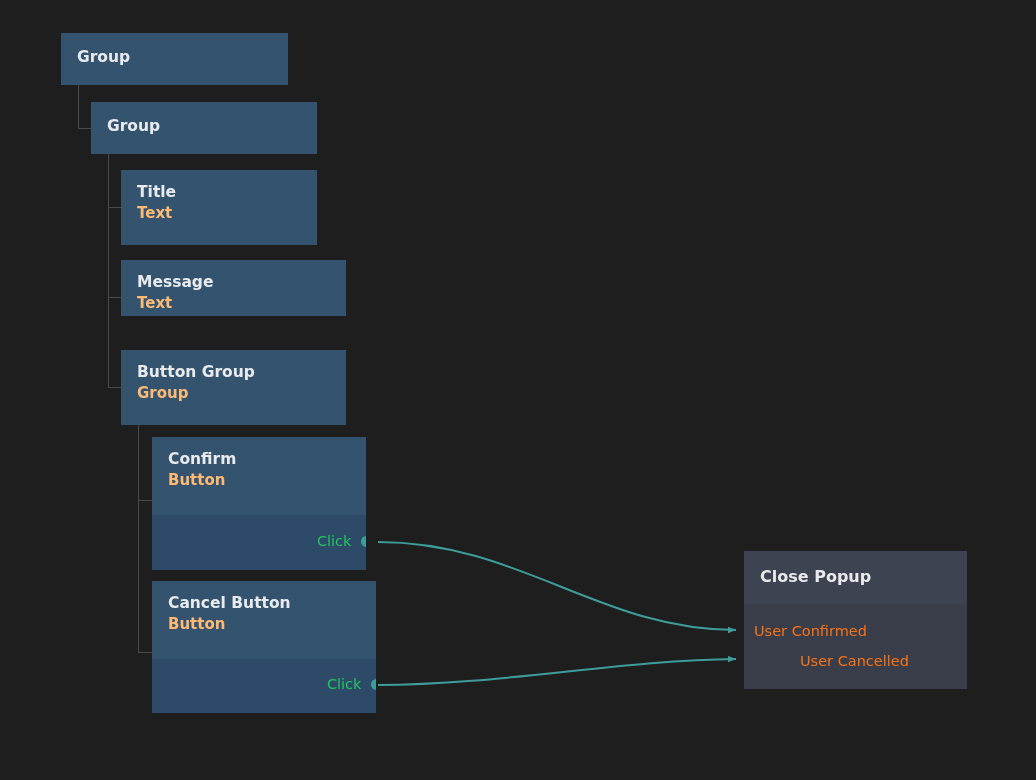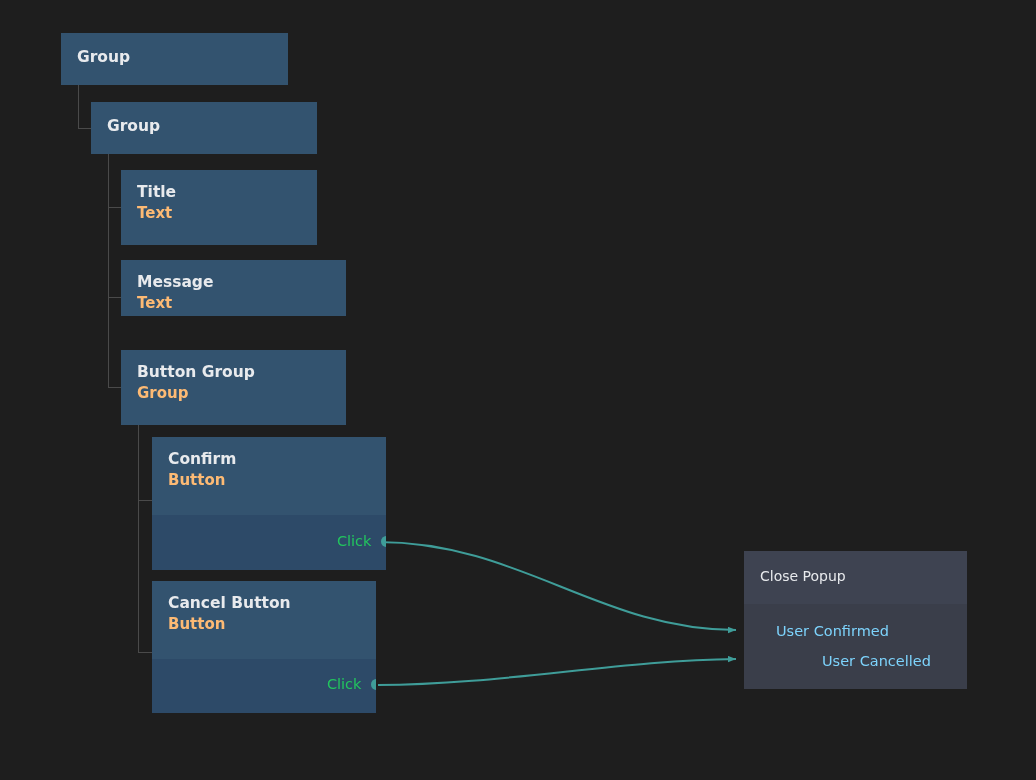--- a/index.html
+++ b/index.html
@@ -91,25 +91,25 @@
     margin-right: -5.5px;
   }
   .port-in {
     position: absolute;
     left: 0;
     display: flex;
     align-items: center;
     transform: translateY(-50%);
   }
   .port-in .port-label {
-    color: #7dd3fc;
+    color: #f97316;
     font-size: 14.5px;
     line-height: 16px;
     white-space: nowrap;
-    padding-left: 32px;
+    padding-left: 10px;
   }
 
   
   #edges {
     position: absolute;
     left: 0;
     top: 0;
     width: 1036px;
     height: 780px;
     pointer-events: none;
@@ -168,21 +168,21 @@
     </div>
   </div>
 
   <div class="node node-simple" style="left:121px; top:350px; width:225px; height:75px;">
     <div class="node-header">
       <div class="node-title">Button Group</div>
       <div class="node-subtitle">Group</div>
     </div>
   </div>
 
-  <div class="node node-blue" style="left:152px; top:437px; width:234px; height:133px;">
+  <div class="node node-blue" style="left:152px; top:437px; width:214px; height:133px;">
     <div class="node-header" style="height:78px;">
       <div class="node-title">Confirm</div>
       <div class="node-subtitle">Button</div>
     </div>
     <div class="node-body" style="height:55px;">
       <div class="port-out" style="top:26px;">
         <span class="port-label">Click</span>
         <span class="port-dot"></span>
       </div>
     </div>
@@ -196,21 +196,21 @@
     <div class="node-body" style="height:54px;">
       <div class="port-out" style="top:25px;">
         <span class="port-label">Click</span>
         <span class="port-dot"></span>
       </div>
     </div>
   </div>
 
   <div class="node node-grey" style="left:744px; top:551px; width:223px; height:138px;">
     <div class="node-header" style="height:53px; padding-top:15px;">
-      <div class="node-title" style="font-weight:normal; font-size:14px;">Close Popup</div>
+      <div class="node-title" style="font-weight:bold; font-size:16px;">Close Popup</div>
     </div>
     <div class="node-body" style="height:85px;">
       <div class="port-in" style="top:27px;">
         <span class="port-label">User Confirmed</span>
       </div>
       <div class="port-in" style="top:57px;margin-left:46px;">
         <span class="port-label">User Cancelled</span>
       </div>
     </div>
   </div>

